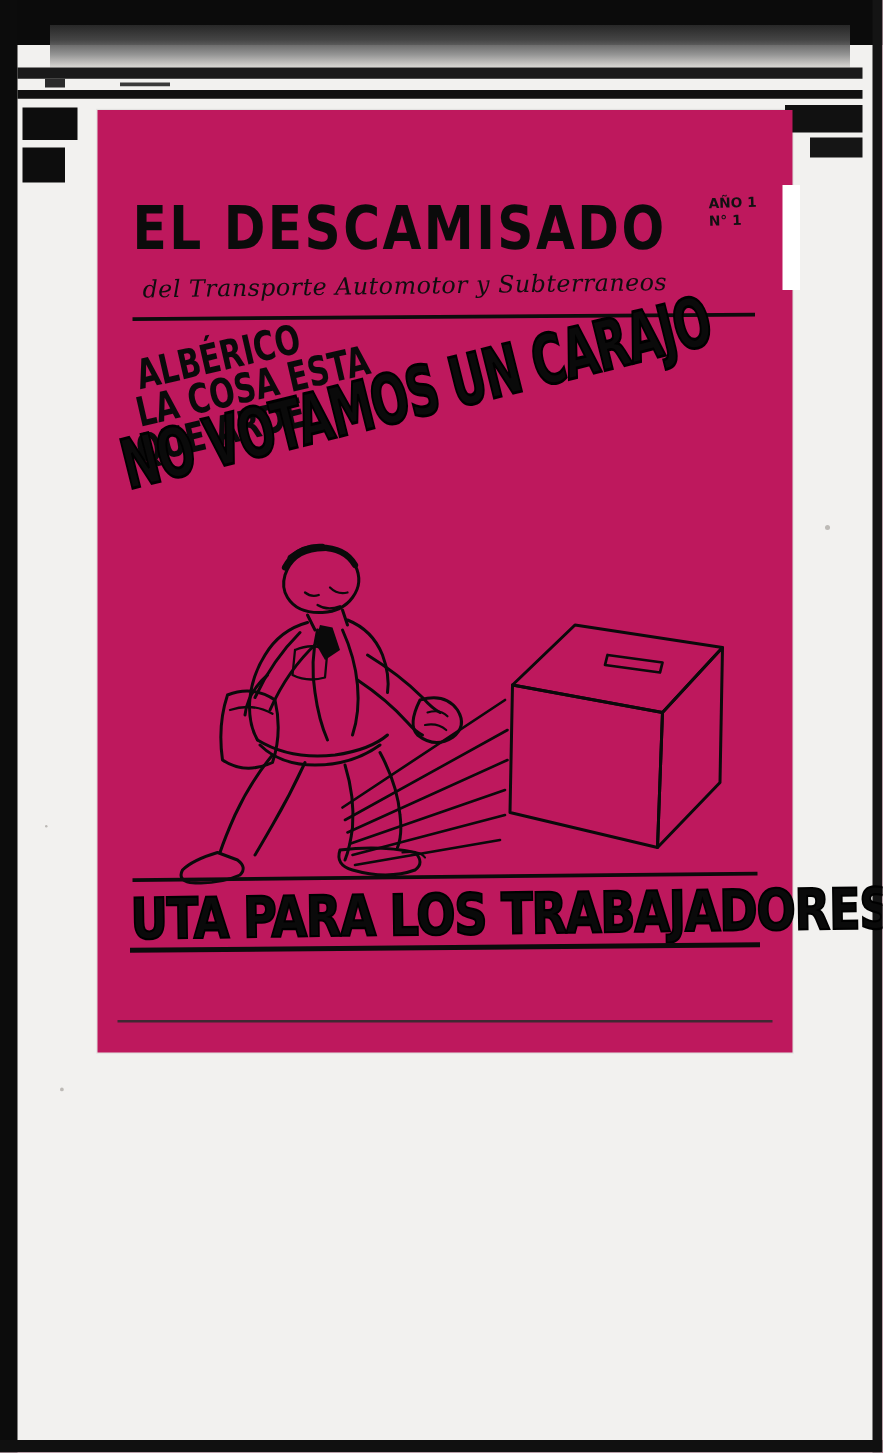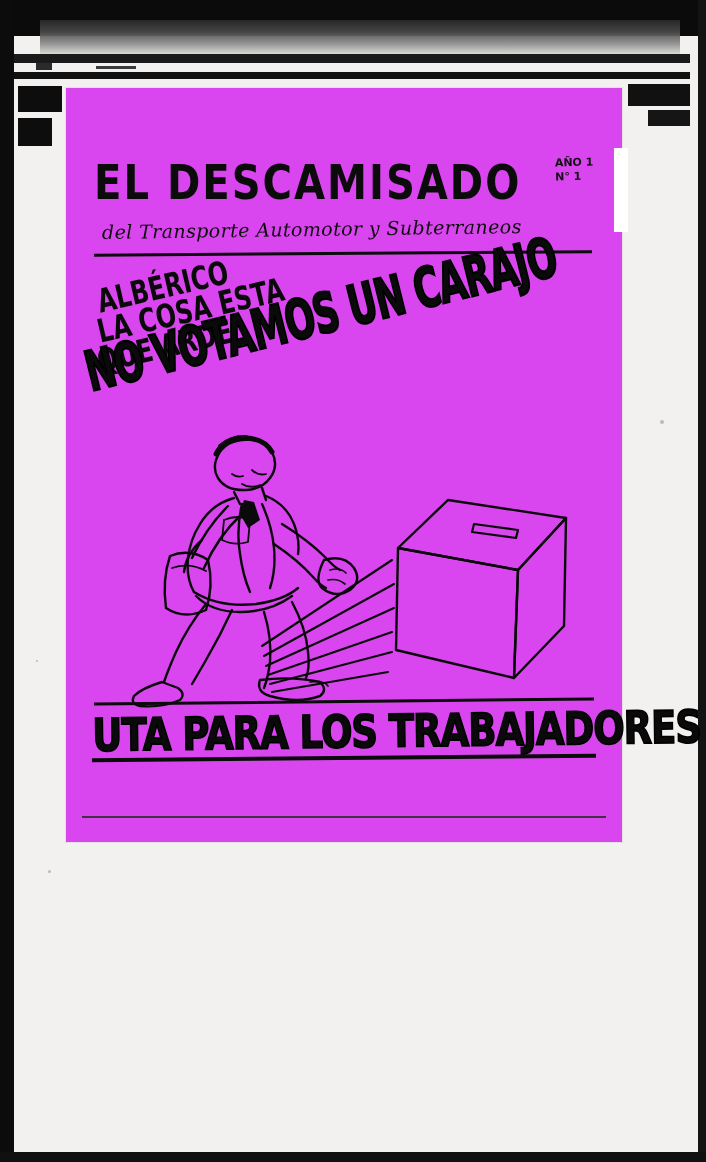--- a/index.html
+++ b/index.html
@@ -100,23 +100,23 @@
   .scan-speck-2 {
     position: absolute;
     left: 96px; top: 66px;
     width: 40px; height: 3px;
     background: #3a3a3a;
   }
 
   
   #flyer-sheet {
     position: absolute;
-    left: 66px; top: 88px;
+    left: 78px; top: 88px;
     width: 556px; height: 754px;
-    background: #d946ef;
+    background: #be185d;
     box-shadow: 0 0 0 1px rgba(0,0,0,0.06);
   }
   .sheet-notch {
     position: absolute;
     right: -6px; top: 60px;
     width: 14px; height: 84px;
     background: #ffffff;
   }
 
   

